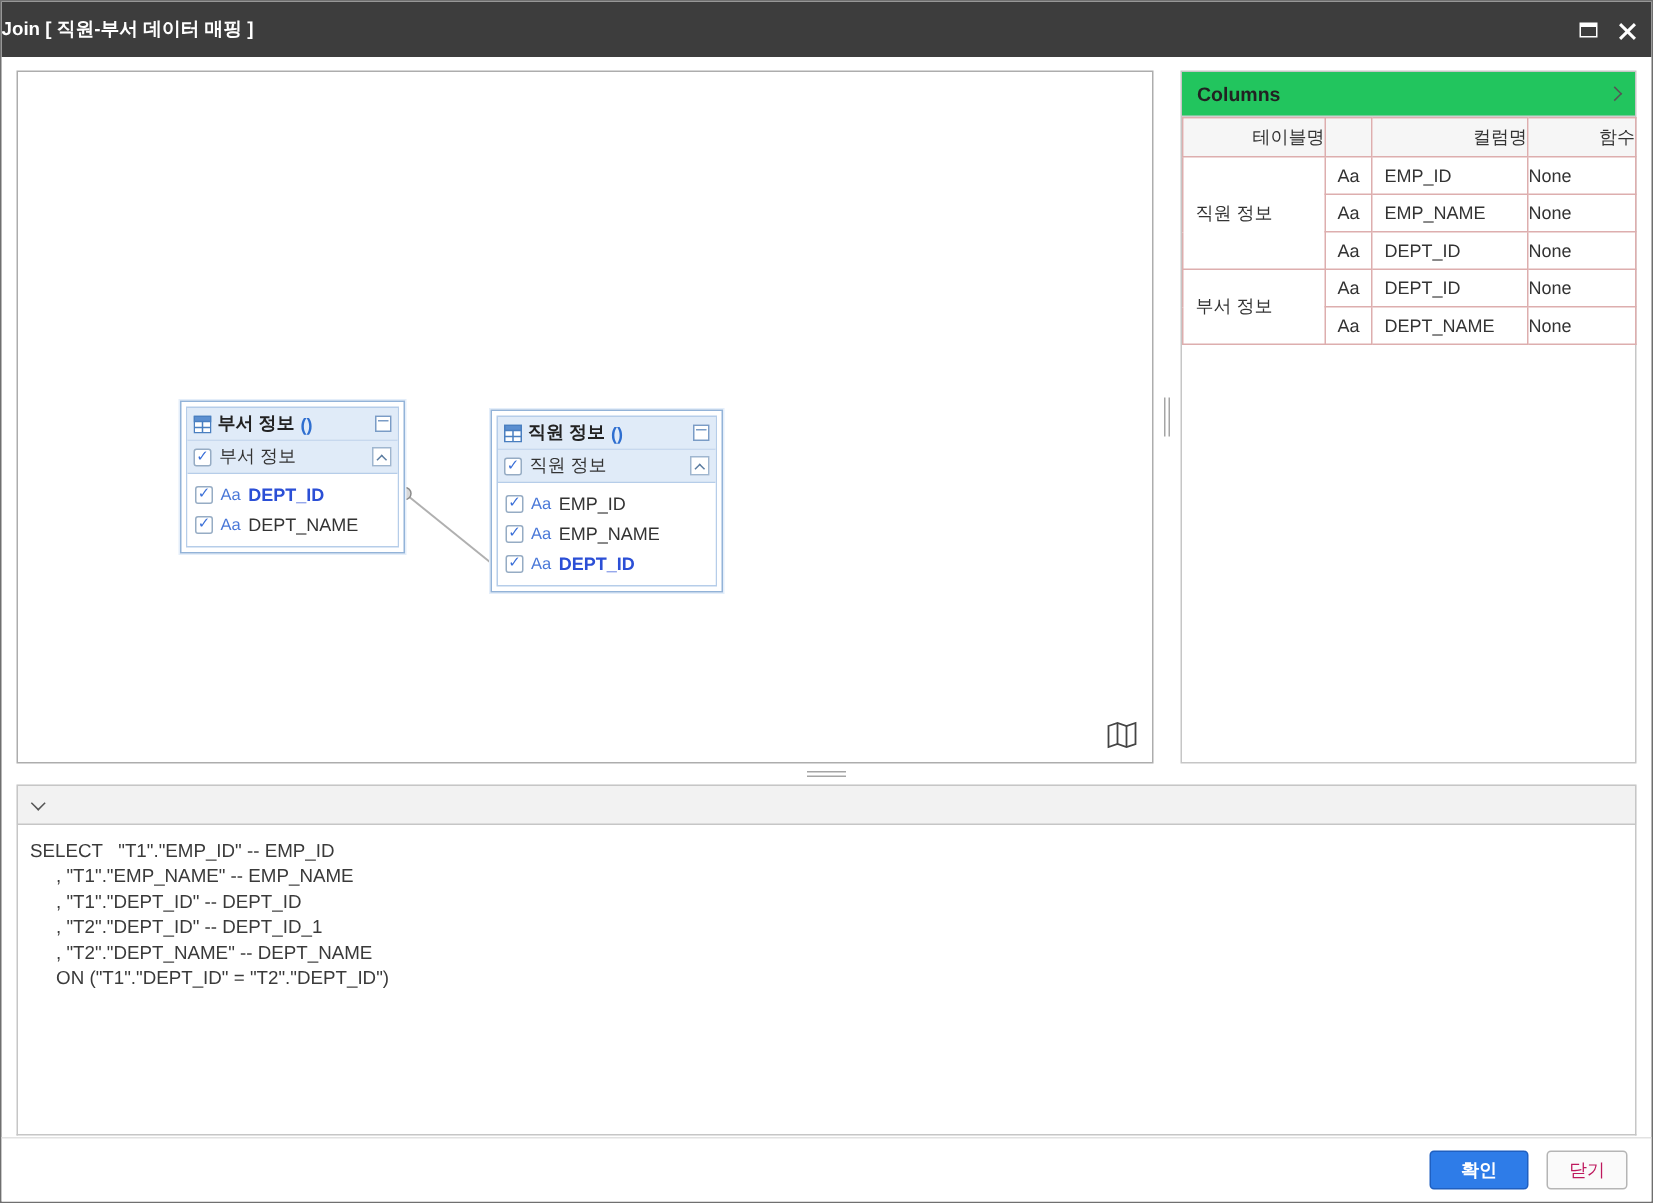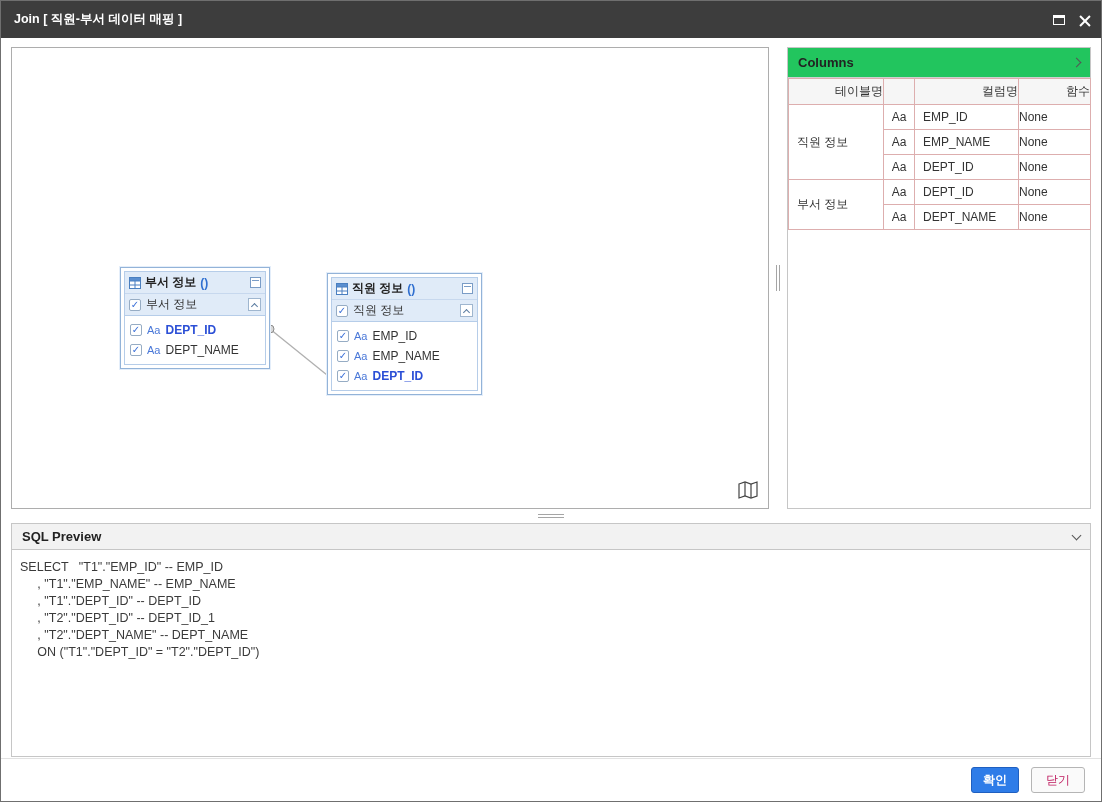--- a/index.html
+++ b/index.html
@@ -6,21 +6,21 @@
   html,body { background:#e9e9e9; font-family:"Liberation Sans","DejaVu Sans",sans-serif; }
   .window {
     position:relative; width:1102px; height:802px; background:#fff;
     border:1px solid #6f6f6f; overflow:hidden;
   }
   
   .titlebar {
     position:absolute; left:0; top:0; width:100%; height:37px;
     background:#3d3d3d; display:flex; align-items:center;
   }
-  .titlebar .title { color:#fff; font-size:12.5px; font-weight:bold; padding-left:13px; }
+  .titlebar .title { color:#fff; font-size:12.5px; font-weight:bold; }
   .tb-icons { position:absolute; right:10px; top:0; height:37px; display:flex; align-items:center; gap:14px; }
   .restore-ic { display:inline-block; width:12px; height:10px; border:1px solid #fff; border-top:3px solid #fff; }
   .close-ic { width:12px; height:12px; position:relative; display:inline-block; cursor:pointer; }
   .close-ic::before,.close-ic::after {
     content:""; position:absolute; left:5px; top:0; width:2px; height:14px; background:#fff;
   }
   .close-ic::before { transform:rotate(45deg); }
   .close-ic::after { transform:rotate(-45deg); }
 
   
@@ -92,21 +92,21 @@
   .sqlpanel { position:absolute; left:10px; top:522px; width:1080px; }
   .sql-header { height:27px; background:#f2f2f2; border:1px solid #c6c6c6; display:flex; align-items:center; padding:0 10px; }
   .sql-header .ph-title { font-size:13px; font-weight:bold; color:#222; flex:1; }
   .sql-body { border:1px solid #c6c6c6; border-top:none; background:#fff; height:207px; padding:9px 8px; overflow:auto; }
   .sql-line { font-size:12.5px; color:#3a3a3a; line-height:17px; white-space:pre; }
 
   
   .footer { position:absolute; left:0; top:757px; width:100%; height:44px; border-top:1px solid #e2e2e2; background:#fff; }
   .btn { position:absolute; top:8px; height:26px; font-size:12px; border-radius:3px; cursor:pointer;
          display:flex; align-items:center; justify-content:center; font-family:inherit; }
-  .btn-ok { right:82px; width:48px; background:#2e7ce8; border:1px solid #1f5fc0; color:#fff; font-weight:bold; }
+  .btn-ok { right:82px; width:66px; background:#2e7ce8; border:1px solid #1f5fc0; color:#fff; font-weight:bold; }
   .btn-close { right:16px; width:54px; background:#fafafa; border:1px solid #b5b5b5; color:#be185d; }
 </style>
 </head>
 <body>
 
 <div class="window">
 
   <div class="titlebar">
     <span class="title">Join [ 직원-부서 데이터 매핑 ]</span>
     <span class="tb-icons">
@@ -261,21 +261,20 @@
       </tbody>
     </table>
   </div>
 
   <div class="hsplit">
       <span class="grip"></span>
     </div>
 
   <div class="sqlpanel">
     <div class="sql-header">
-      <span class="ph-title">SQL Preview</span>
       <span class="chev down"></span>
     </div>
     <div class="sql-body">
       <div class="sql-line">SELECT   "T1"."EMP_ID" -- EMP_ID</div>
       <div class="sql-line">     , "T1"."EMP_NAME" -- EMP_NAME</div>
       <div class="sql-line">     , "T1"."DEPT_ID" -- DEPT_ID</div>
       <div class="sql-line">     , "T2"."DEPT_ID" -- DEPT_ID_1</div>
       <div class="sql-line">     , "T2"."DEPT_NAME" -- DEPT_NAME</div>
       <div class="sql-line">     ON ("T1"."DEPT_ID" = "T2"."DEPT_ID")</div>
     </div>

